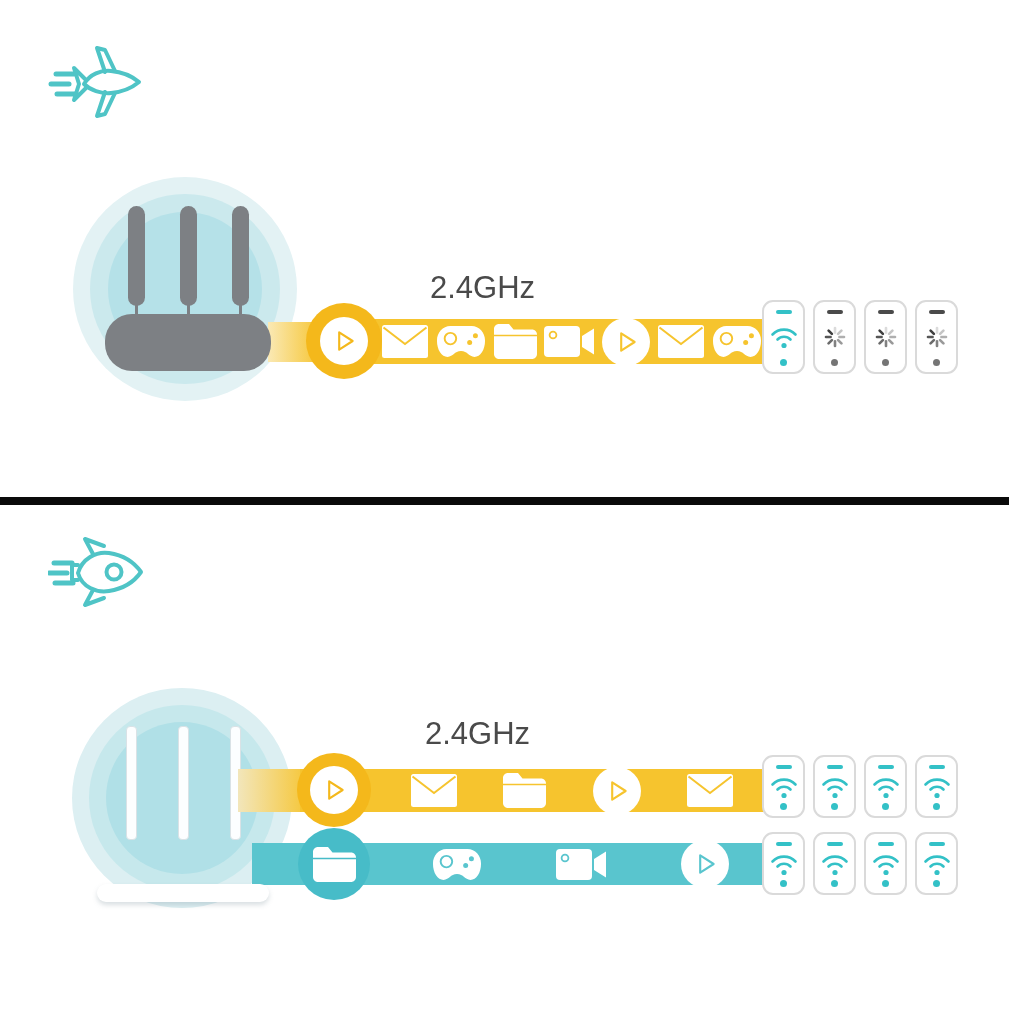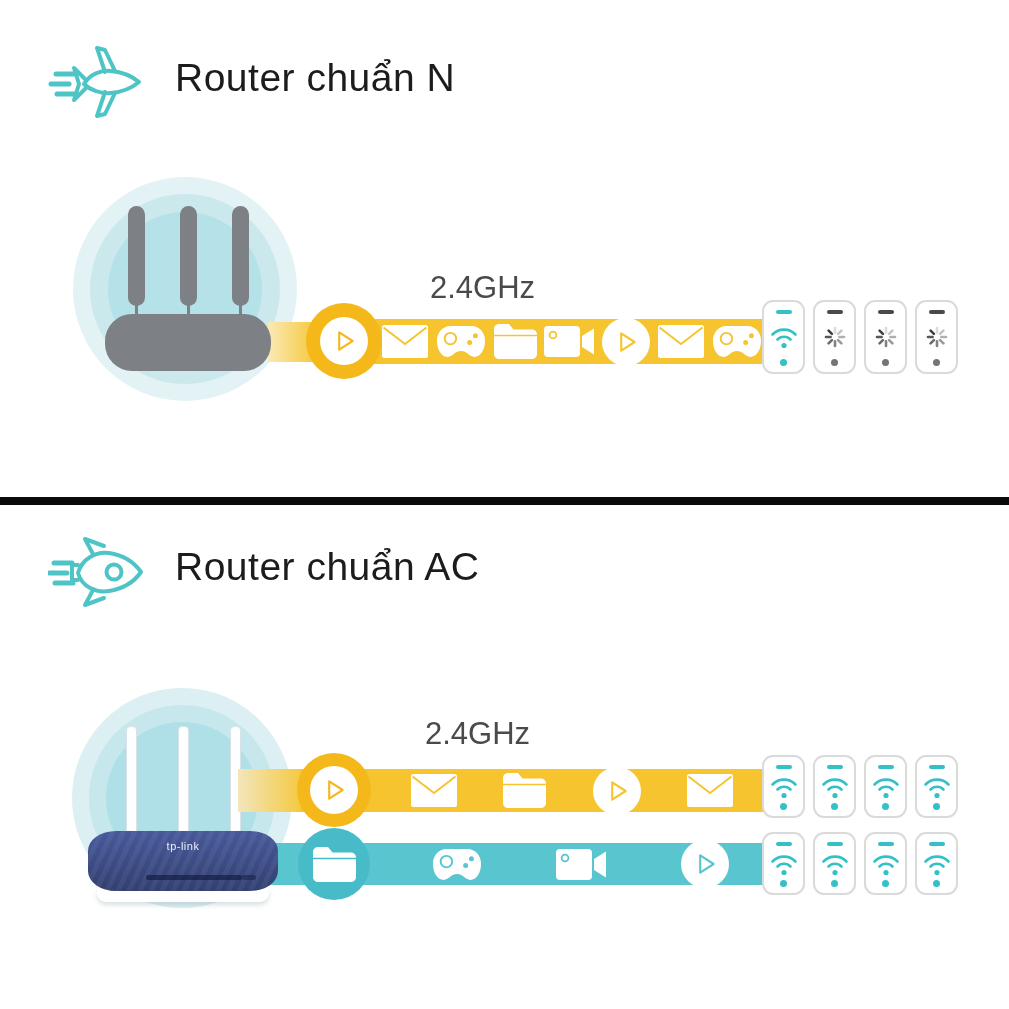--- a/index.html
+++ b/index.html
@@ -48,21 +48,20 @@
 
   <svg class="abs hdr-icon" style="left:48px;top:40px" width="96" height="84" viewBox="0 0 96 84" fill="none" stroke="#4FC4C6" stroke-width="4" stroke-linecap="round" stroke-linejoin="round">
     <path d="M8 34 H26" stroke-width="5"></path>
       <path d="M3 44 H21" stroke-width="5"></path>
       <path d="M9 54 H27" stroke-width="5"></path>
     <path d="M36 44 C42 34 53 30 63 31 C75 32 85 37 91 42 C85 47 75 52 63 53 C53 54 42 50 36 44 Z"></path>
     <path d="M57 32 L49 8 L57 10 L67 31"></path>
     <path d="M57 52 L49 76 L57 74 L67 53"></path>
     <path d="M38 40 L26 28 L31 44 L26 60 L38 48"></path>
   </svg>
-  <div class="abs title" style="left:175px;top:56px">Router chuẩn N</div>
 
   <div class="abs halo" style="left:73px;top:177px;width:224px;height:224px;background:#e3f2f4;"></div>
   <div class="abs halo" style="left:90px;top:194px;width:190px;height:190px;background:#cbe9ed;"></div>
   <div class="abs halo" style="left:108px;top:212px;width:154px;height:154px;background:#b5e1e8;"></div>
 
   <div class="abs ant-n" style="left:128px;top:206px"></div>
   <div class="abs ant-n" style="left:180px;top:206px"></div>
   <div class="abs ant-n" style="left:232px;top:206px"></div>
   <div class="abs stem-n" style="left:135px;top:304px"></div>
   <div class="abs stem-n" style="left:187px;top:304px"></div>
@@ -173,21 +172,20 @@
   <svg class="abs hdr-icon" style="left:48px;top:528px" width="96" height="86" viewBox="0 0 96 86" fill="none" stroke="#4FC4C6" stroke-width="4" stroke-linecap="round" stroke-linejoin="round">
     <path d="M6 35 H24" stroke-width="5"></path>
       <path d="M1 45 H19" stroke-width="5"></path>
       <path d="M7 55 H25" stroke-width="5"></path>
     <path d="M30 45 C34 31 48 23 61 25 C74 27 86 34 93 44 C86 54 74 61 61 63 C48 65 34 59 30 45 Z"></path>
     <circle cx="66" cy="44" r="7.5"></circle>
     <path d="M45 26 L37 11 L56 18"></path>
     <path d="M45 62 L37 77 L56 70"></path>
     <path d="M30 37 H24 V52 H30"></path>
   </svg>
-  <div class="abs title" style="left:175px;top:545px">Router chuẩn AC</div>
 
   <div class="abs halo" style="left:72px;top:688px;width:220px;height:220px;background:#dceff2;"></div>
   <div class="abs halo" style="left:89px;top:705px;width:186px;height:186px;background:#c6e8ec;"></div>
   <div class="abs halo" style="left:106px;top:722px;width:152px;height:152px;background:#b0e0e7;"></div>
 
   <div class="abs ant-ac" style="left:126px;top:726px"></div>
   <div class="abs ant-ac" style="left:178px;top:726px"></div>
   <div class="abs ant-ac" style="left:230px;top:726px"></div>
 
   <div class="abs connector" style="left:238px;top:769px;width:74px;height:43px;background:linear-gradient(90deg,#f2e6bb,#f6c42e);"></div>
@@ -237,25 +235,20 @@
         <path d="M38 11 L50 3.5 V29.5 L38 22 Z" fill="#fff"></path>
         <circle cx="9" cy="10" r="3.4" fill="none" stroke="#59C5CE" stroke-width="1.8"></circle>
       </svg>
       <svg width="48" height="48" viewBox="0 0 50 50">
         <circle cx="25" cy="25" r="25" fill="#fff"></circle>
         <path d="M20 16 L34 25 L20 34 Z" fill="none" stroke="#59C5CE" stroke-width="2.2" stroke-linejoin="round"></path>
       </svg>
     </div>
 
   <div class="abs router-base"></div>
-  <div class="abs router-navy">
-    <div class="brand">tp-link</div>
-    <div class="led-strip"></div>
-    <div class="led-strip2"></div>
-  </div>
 
   <div class="abs phones phones-ac" style="left:762px;top:755px;">
       <div class="phone">
         <div class="speaker" style="background:#33C1C7"></div>
         <svg width="30" height="25" viewBox="0 0 30 25">
           <path d="M3.5 10.5 A16 16 0 0 1 26.5 10.5" fill="none" stroke="#33C1C7" stroke-width="2.6" stroke-linecap="round"></path>
           <path d="M8.5 15.5 A9 9 0 0 1 21.5 15.5" fill="none" stroke="#33C1C7" stroke-width="2.6" stroke-linecap="round"></path>
           <circle cx="15" cy="21.5" r="2.6" fill="#33C1C7"></circle>
         </svg>
         <div class="home" style="background:#33C1C7"></div>

